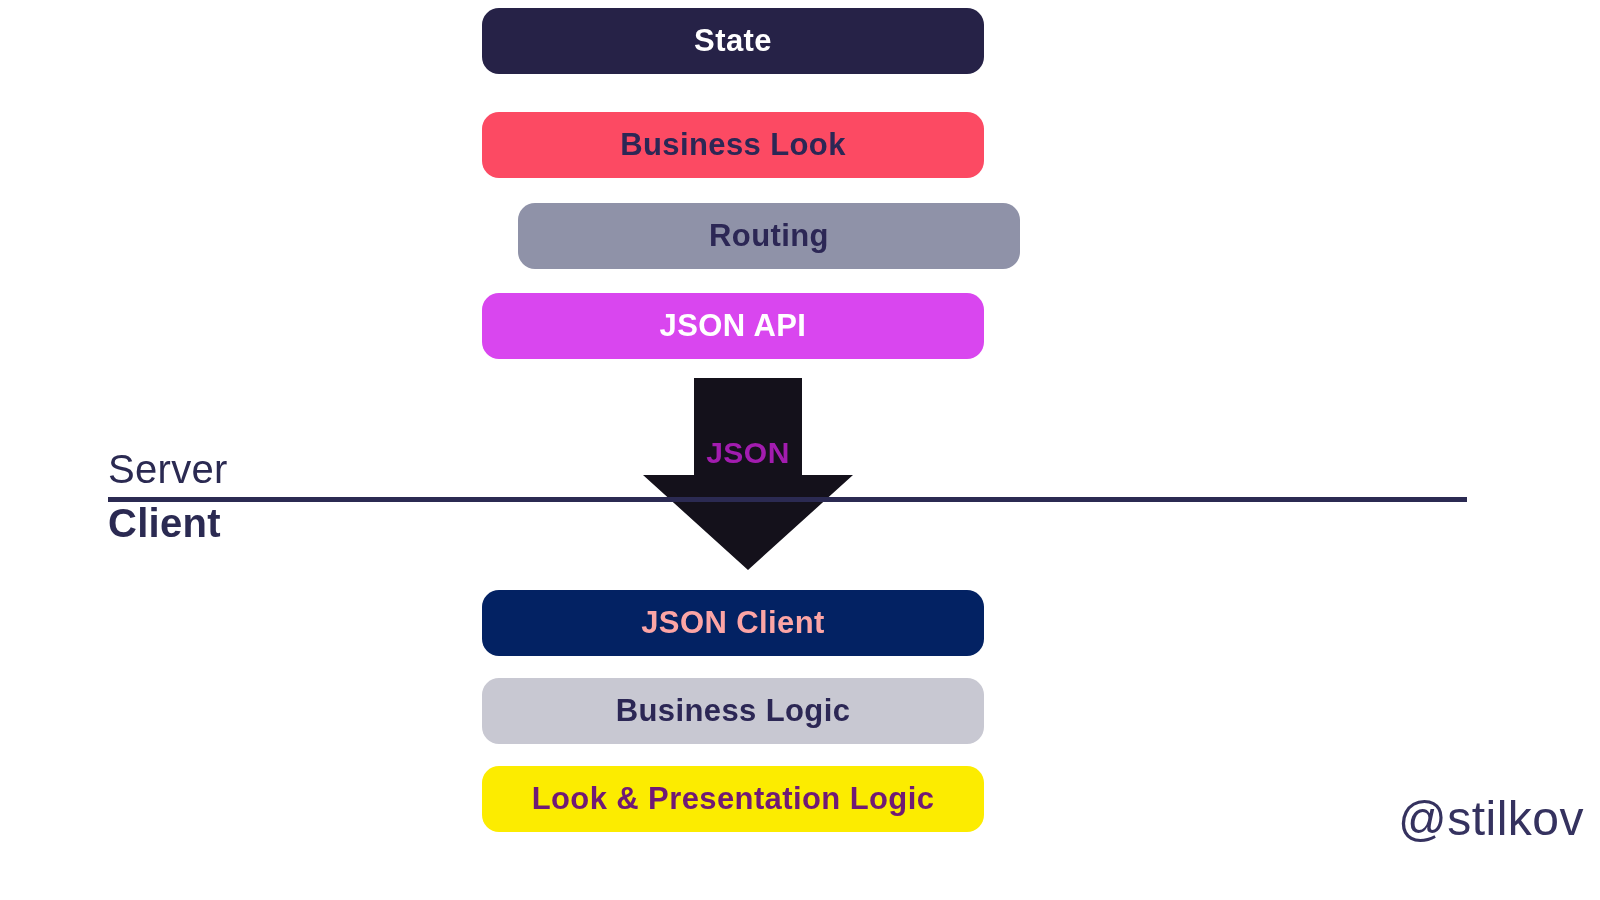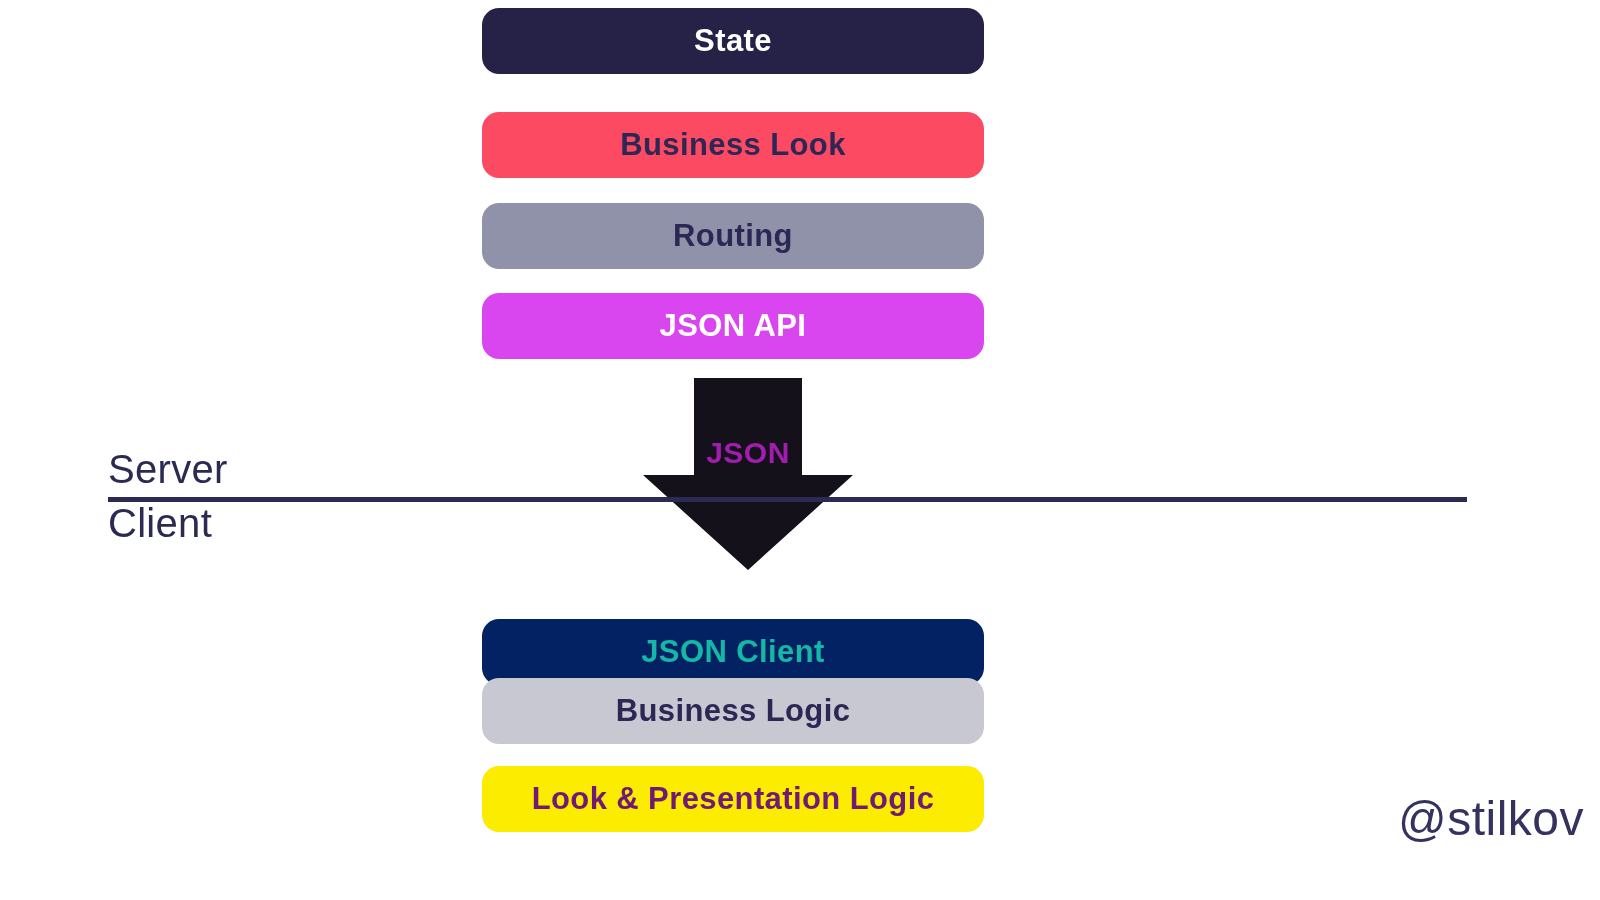--- a/index.html
+++ b/index.html
@@ -23,21 +23,21 @@
     border-radius: 17px;
     display: flex;
     align-items: center;
     justify-content: center;
     font-weight: 700;
     font-size: 31px;
     letter-spacing: 0.4px;
   }
   #box-state       { top: 8px; }
   #box-business    { top: 112px; }
-  #box-routing     { top: 203px; }
+  #box-routing     { top: 203px; margin-left: 36px; }
   #box-jsonapi     { top: 293px; }
   #box-jsonclient  { top: 590px; }
   #box-rendering   { top: 678px; }
   #box-look        { top: 766px; }
 
   .arrow-svg {
     position: absolute;
     left: 643px;
     top: 378px;
     width: 210px;
@@ -62,21 +62,21 @@
     height: 5px;
   }
   .divider-label {
     position: absolute;
     left: 108px;
     font-size: 40px;
     line-height: 34px;
     letter-spacing: 0.3px;
   }
   #label-server { top: 452px; }
-  #label-client { top: 506px; }
+  #label-client { top: 506px; font-weight: bold; }
   .attribution {
     position: absolute;
     right: 16px;
     top: 791px;
     font-size: 48px;
     letter-spacing: 0.5px;
   }
 </style>
 </head>
 <body>
@@ -93,21 +93,21 @@
 
   <svg class="arrow-svg" viewBox="0 0 210 192" aria-hidden="true">
     <polygon points="51,0 159,0 159,97 210,97 105,192 0,97 51,97" style="fill: rgb(20, 17, 27);"></polygon>
   </svg>
   <div class="arrow-label" style="color: #a21caf;">JSON</div>
 
   <div class="divider-label" id="label-server" style="color: rgb(43, 42, 82);">Server</div>
   <div class="divider-line" style="background-color: rgb(43, 42, 82);"></div>
   <div class="divider-label" id="label-client" style="color: rgb(43, 42, 82);">Client</div>
 
-  <div class="box" id="box-jsonclient" style="background-color: rgb(3, 34, 99); color: #14b8a6; margin-top: 29px;">JSON Client</div>
+  <div class="box" id="box-jsonclient" style="background-color: rgb(3, 34, 99); color: #fca5a5;">JSON Client</div>
 
   <div class="box" id="box-rendering" style="background-color: rgb(200, 200, 210); color: rgb(44, 39, 85);">Business Logic</div>
 
   <div class="box" id="box-look" style="background-color: rgb(252, 236, 0); color: #701a75;">Look &amp; Presentation Logic</div>
 
   <div class="attribution" style="color: rgb(53, 50, 95);">@stilkov</div>
 
 </div>
 
 </body></html>

